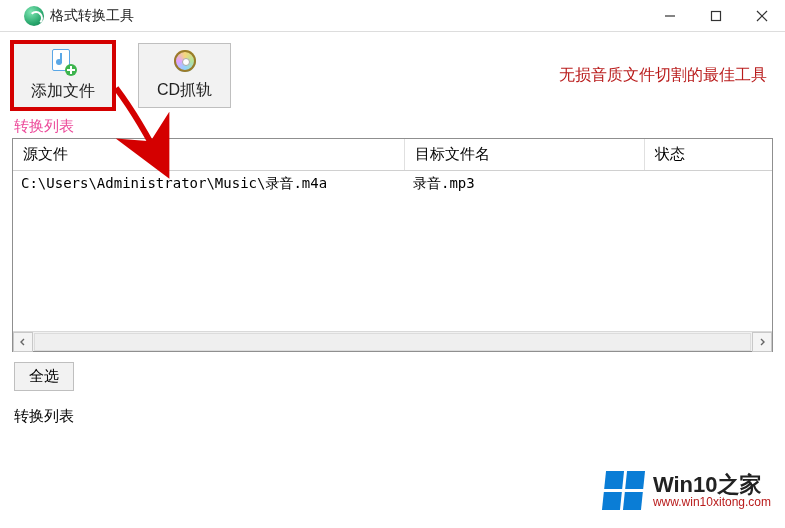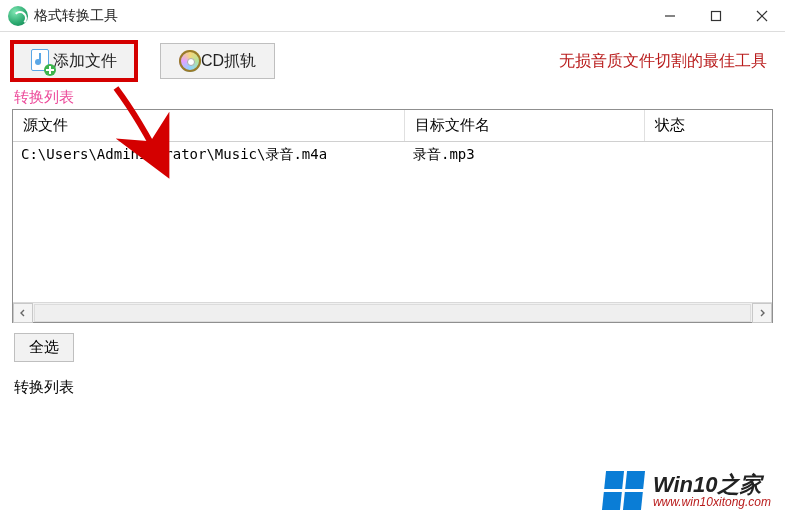--- a/index.html
+++ b/index.html
@@ -12,20 +12,21 @@
     height: 528px;
     overflow: hidden;
     position: relative;
   }
   .titlebar {
     height: 32px;
     display: flex;
     align-items: center;
     border-bottom: 1px solid #ddd;
     background: #fff;
+    padding-left: 16px;
   }
   .titlebar .app-icon {
     width: 20px; height: 20px;
     margin: 0 6px 0 8px;
     border-radius: 50%;
     background: radial-gradient(circle at 35% 30%, #7fe6b3, #2aa86e 60%, #0a7a4a);
     position: relative;
     flex-shrink: 0;
   }
   .titlebar .app-icon::after{
@@ -41,27 +42,28 @@
     color:#333;
   }
   .win-btn svg { width:12px; height:12px; stroke:#333; stroke-width:1.2; fill:none; }
 
   .toolbar {
     display:flex; align-items:center;
     padding: 10px 12px 8px 12px;
     gap: 24px;
   }
   .btn {
-    display:flex; align-items:center; 
+    display:flex; align-items:center; gap:8px;
     background:#f2f2f2;
     border:1px solid #bfbfbf;
     padding: 6px 18px;
     font-size:16px;
     color:#222;
     cursor:pointer;
+    flex-direction:column;
   }
   .btn.highlight {
     outline: 4px solid #d40000;
     outline-offset: -2px;
   }
   .toolbar .spacer { flex:1; }
   .toolbar .tagline { color:#b91c1c; font-size:16px; padding-right:6px; }
 
   .add-file-icon { position:relative; width:22px; height:24px; }
   .add-file-icon .page {
@@ -158,21 +160,21 @@
 
   
   .watermark {
     position:absolute;
     right:14px; bottom:18px;
     display:flex; align-items:center; gap:10px;
     color:#222;
   }
   .winlogo { display:grid; grid-template-columns:18px 18px; grid-template-rows:18px 18px; gap:3px; transform: skewX(-6deg); }
   .winlogo span{ background:#0a7dd6; }
-  .wm-text { display:flex; flex-direction:column; line-height:1.05;font-style:italic; }
+  .wm-text { display:flex; flex-direction:column; line-height:1.05; }
   .wm-main { font-size:22px; font-weight:700; }
   .wm-url { font-size:12px; color:#b91c1c; }
 </style>
 </head>
 <body>
 
 <div class="titlebar">
   <div class="app-icon"></div>
   <div class="title">格式转换工具</div>
   <div class="spacer"></div>

